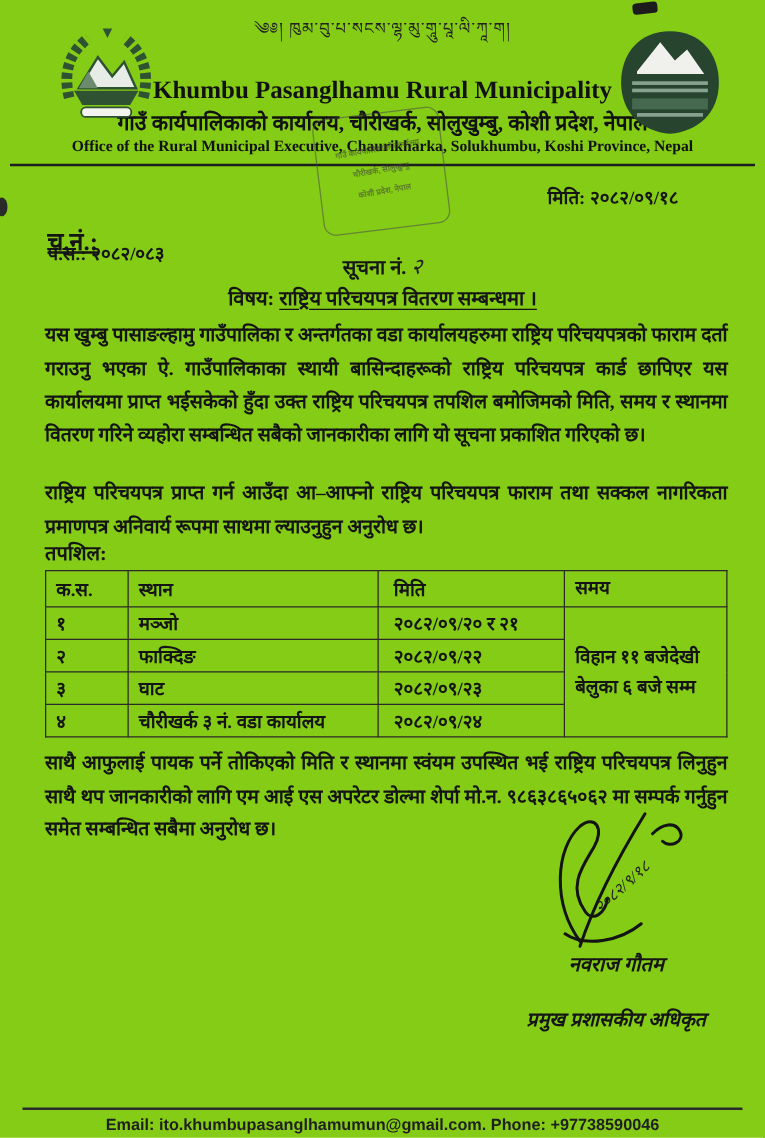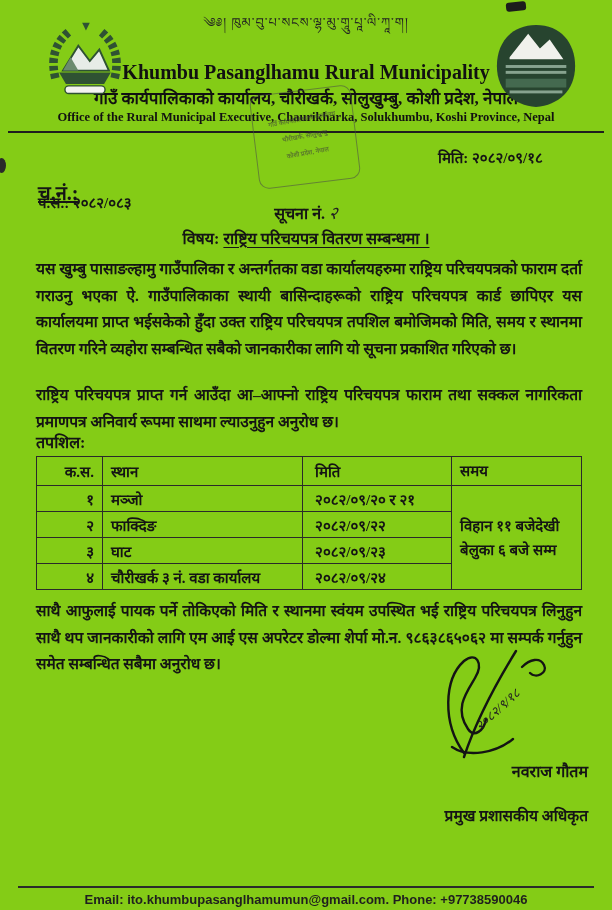--- a/index.html
+++ b/index.html
@@ -37,29 +37,29 @@
   .para { position:absolute; left:36px; width:546px; font-size:15.5px; line-height:1.72; text-align:justify; color:#141414; font-weight:600; }
   .p1 { top:256px; }
   .p2 { top:366px;margin-top:16px; }
   .tapasil { position:absolute; top:431px; left:36px; font-size:16px; font-weight:bold; }
   .p3 { top:598px; }
 
   
   .sched { position:absolute; top:456px; left:36px; width:546px; border-collapse:collapse; font-size:15px; color:#141414; }
   .sched th, .sched td { border:1.6px solid #2a2a2a; padding:2px 8px; height:26px; font-weight:600; }
   .sched th { font-weight:bold; text-align:center; }
-  .sched .c-sn { width:62px; text-align:right; }
+  .sched .c-sn { width:62px; text-align:left; }
   .sched .c-place { width:188px; text-align:left; }
   .sched .c-date { width:140px; text-align:left; padding-left:12px; }
   .sched .c-time { width:122px; text-align:left; vertical-align:middle; line-height:1.6; }
 
   
   .sig-art { position:absolute; top:645px; left:418px; width:165px; height:120px; }
   .sig-date { position:absolute; top:700px; left:470px; transform:rotate(-42deg); font-style:italic; font-size:13px; color:#222; white-space:nowrap; }
-  .sig-block { position:absolute; top:760px; left:398px; width:190px; text-align:right; }
+  .sig-block { position:absolute; top:760px; left:398px; width:190px; text-align:center;font-style:italic; }
   .sig-name { font-size:16px; font-weight:bold; }
   .sig-title { font-size:15.5px; font-weight:bold; margin-top:22px; }
 
   
   .hr-bottom { position:absolute; top:886px; left:18px; width:576px; border-top:2px solid #2b2b2b; }
   .footer-text { position:absolute; top:892px; left:0; width:100%; text-align:center; font-size:13px; font-weight:bold; color:#1f1f1f; font-family:"Liberation Sans","DejaVu Sans",sans-serif; }
 
   
   .blot-tr { position:absolute; top:2px; left:506px; width:20px; height:9px; background:#1c1c1c; border-radius:3px; transform:rotate(-6deg); }
   .blot-left { position:absolute; top:158px; left:-3px; width:9px; height:15px; background:#2a2a2a; border-radius:50%; }

